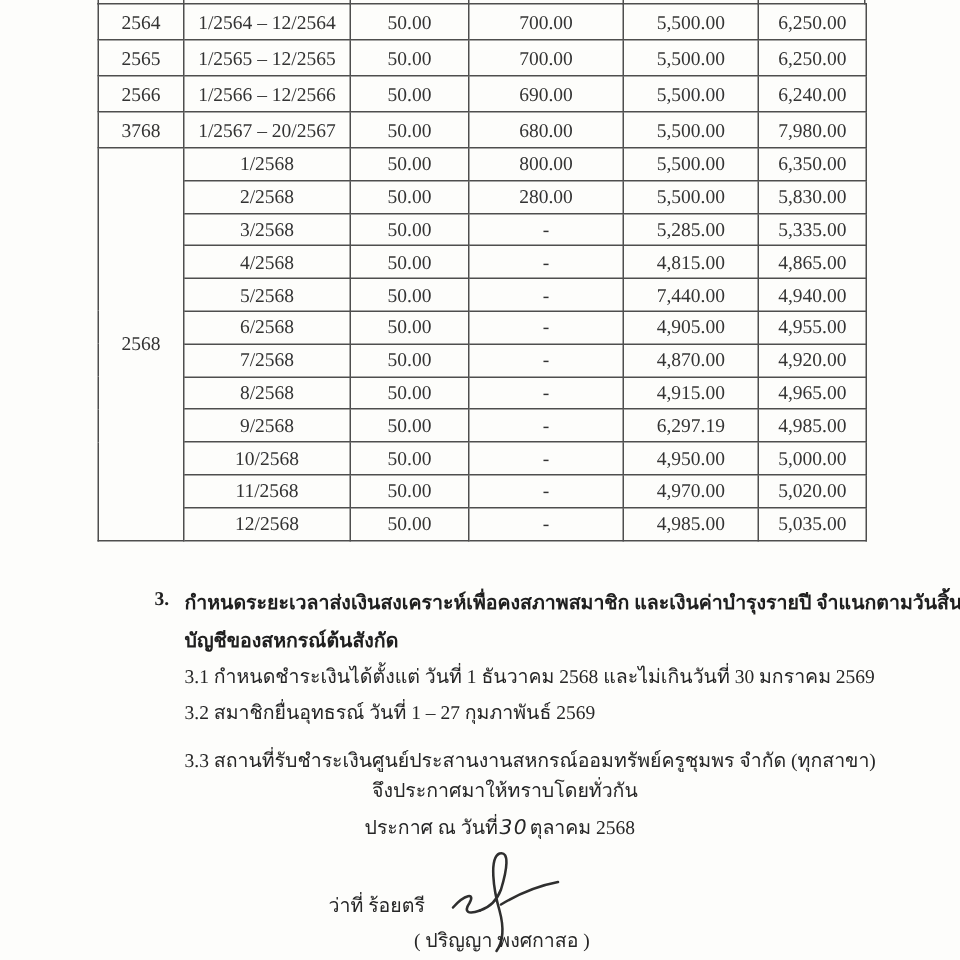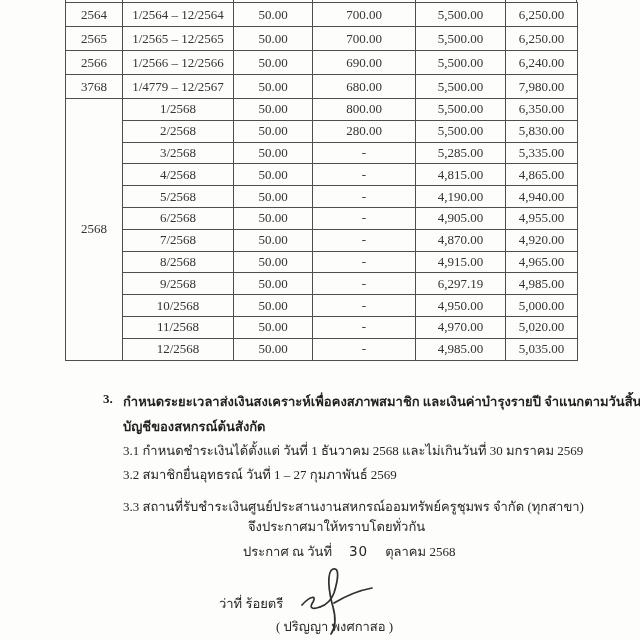--- a/index.html
+++ b/index.html
@@ -45,23 +45,24 @@
     font-size:13px;
     white-space:nowrap;
     color:#262626;
   }
   .bold { font-weight:bold; color:#1f1f1f; }
   .sec3-head { display:flex; }
   .sec3-num { width:20px; }
 
   .hand {
     font-family:"DejaVu Sans",sans-serif;
+    font-style:italic;
     font-size:13.5px;
     letter-spacing:1px;
-    padding:0 17px;
+    padding:0 1px;
   }
 
   .signature {
     position:absolute; left:298px; top:563px;
   }
 </style>
 </head>
 <body>
 
 <div>
@@ -103,21 +104,21 @@
     <tr class="r4">
       <td>2566</td>
       <td>1/2566 – 12/2566</td>
       <td>50.00</td>
       <td>690.00</td>
       <td>5,500.00</td>
       <td>6,240.00</td>
     </tr>
     <tr class="r4">
       <td>3768</td>
-      <td>1/4779 – 12/2567</td>
+      <td>1/2567 – 20/2567</td>
       <td>50.00</td>
       <td>680.00</td>
       <td>5,500.00</td>
       <td>7,980.00</td>
     </tr>
     <tr class="r12">
       <td rowspan="12">2568</td>
       <td>1/2568</td>
       <td>50.00</td>
       <td>800.00</td>
@@ -142,21 +143,21 @@
       <td>4/2568</td>
       <td>50.00</td>
       <td>-</td>
       <td>4,815.00</td>
       <td>4,865.00</td>
     </tr>
     <tr class="r12">
       <td>5/2568</td>
       <td>50.00</td>
       <td>-</td>
-      <td>4,190.00</td>
+      <td>7,440.00</td>
       <td>4,940.00</td>
     </tr>
     <tr class="r12">
       <td>6/2568</td>
       <td>50.00</td>
       <td>-</td>
       <td>4,905.00</td>
       <td>4,955.00</td>
     </tr>
     <tr class="r12">

